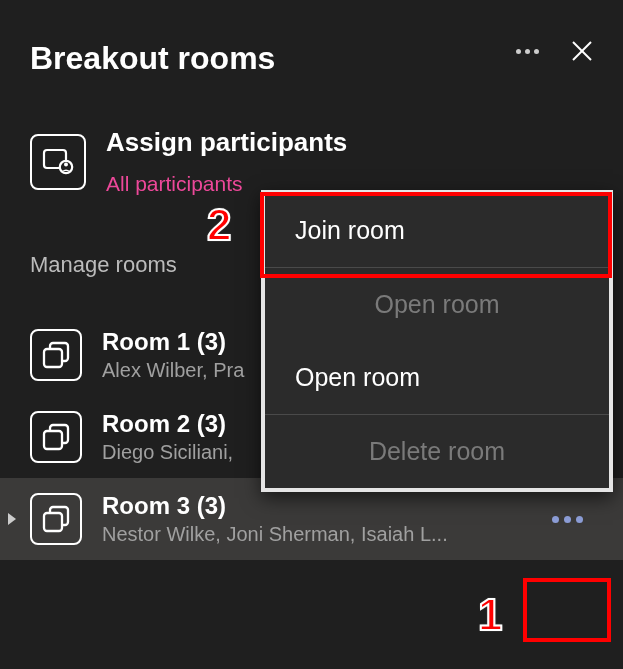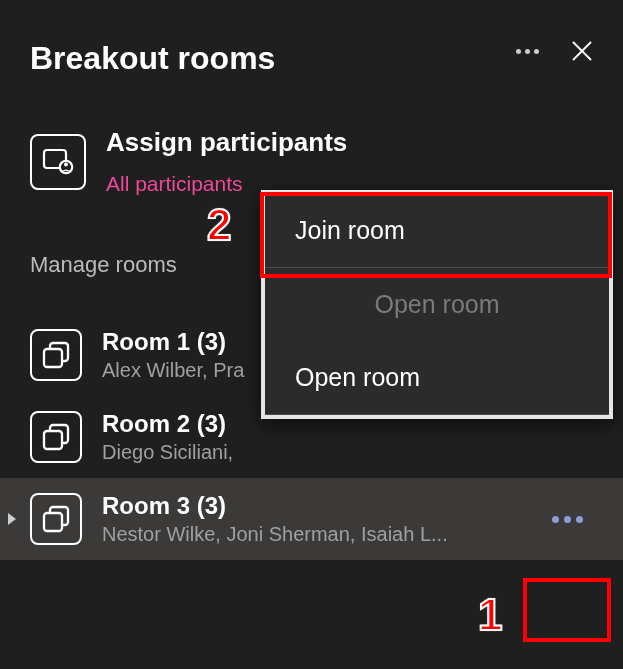--- a/index.html
+++ b/index.html
@@ -327,18 +327,19 @@
   </div>
 
 </div>
 
 <div class="context-menu">
   <div class="menu-item">Join room</div>
   <div class="menu-divider"></div>
   <div class="menu-item disabled">Open room</div>
   <div class="menu-item">Open room</div>
   <div class="menu-divider"></div>
+  <div class="menu-item disabled">Delete room</div>
 </div>
 
 <div class="highlight-box highlight-1"></div>
 <div class="highlight-box highlight-2"></div>
 <div class="callout callout-1">1</div>
 <div class="callout callout-2">2</div>
 
 </body></html>

